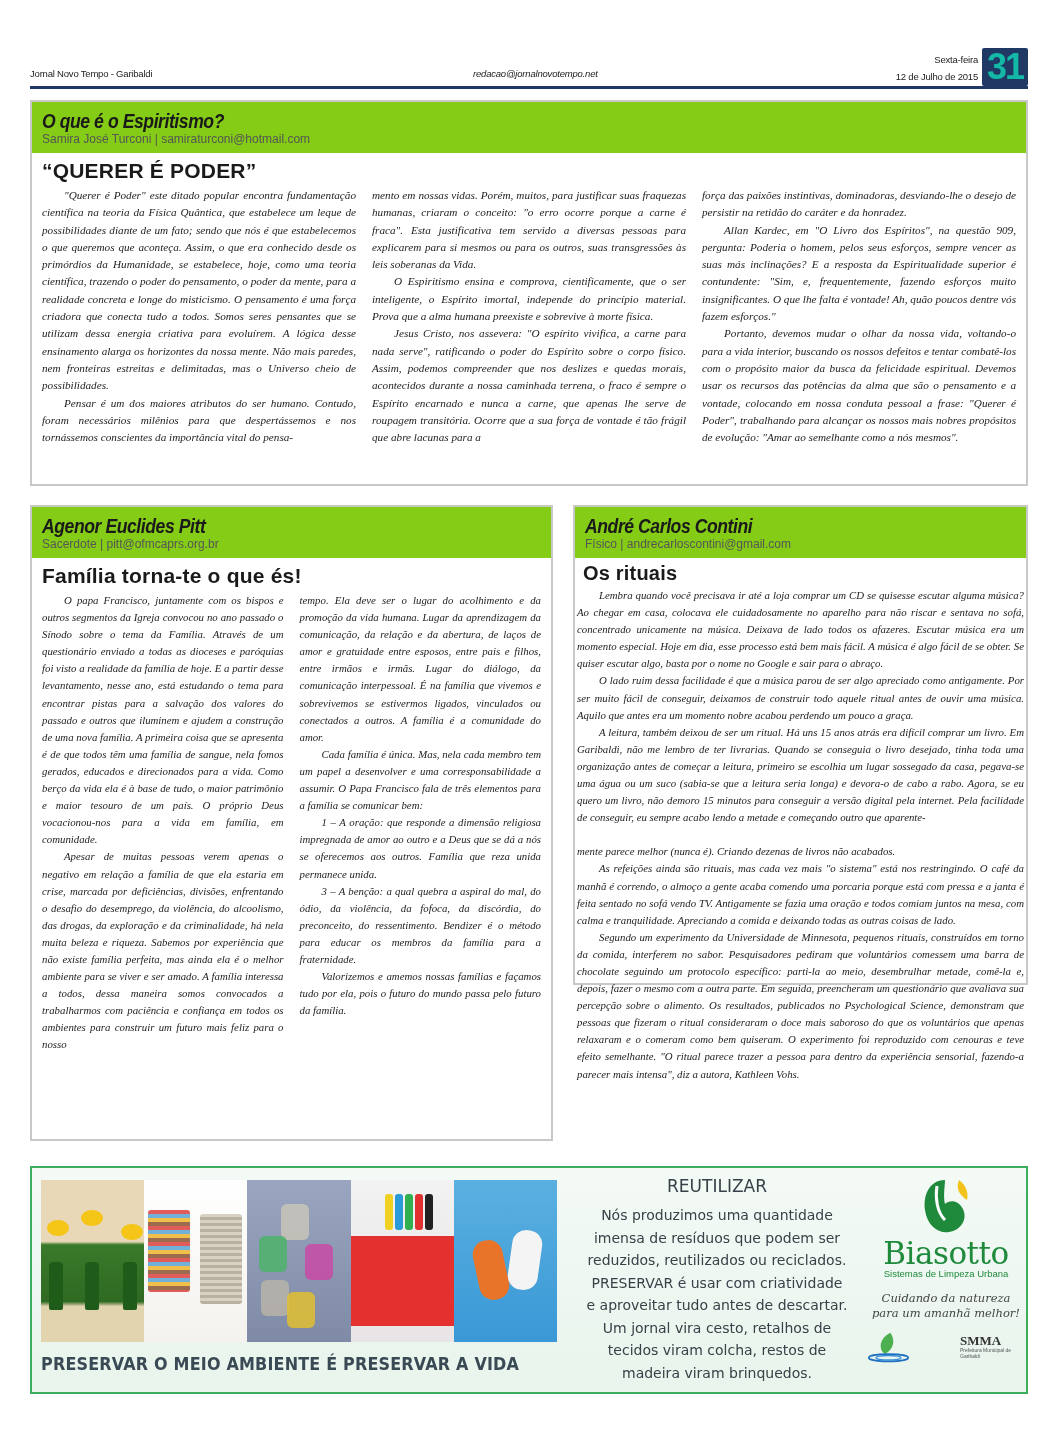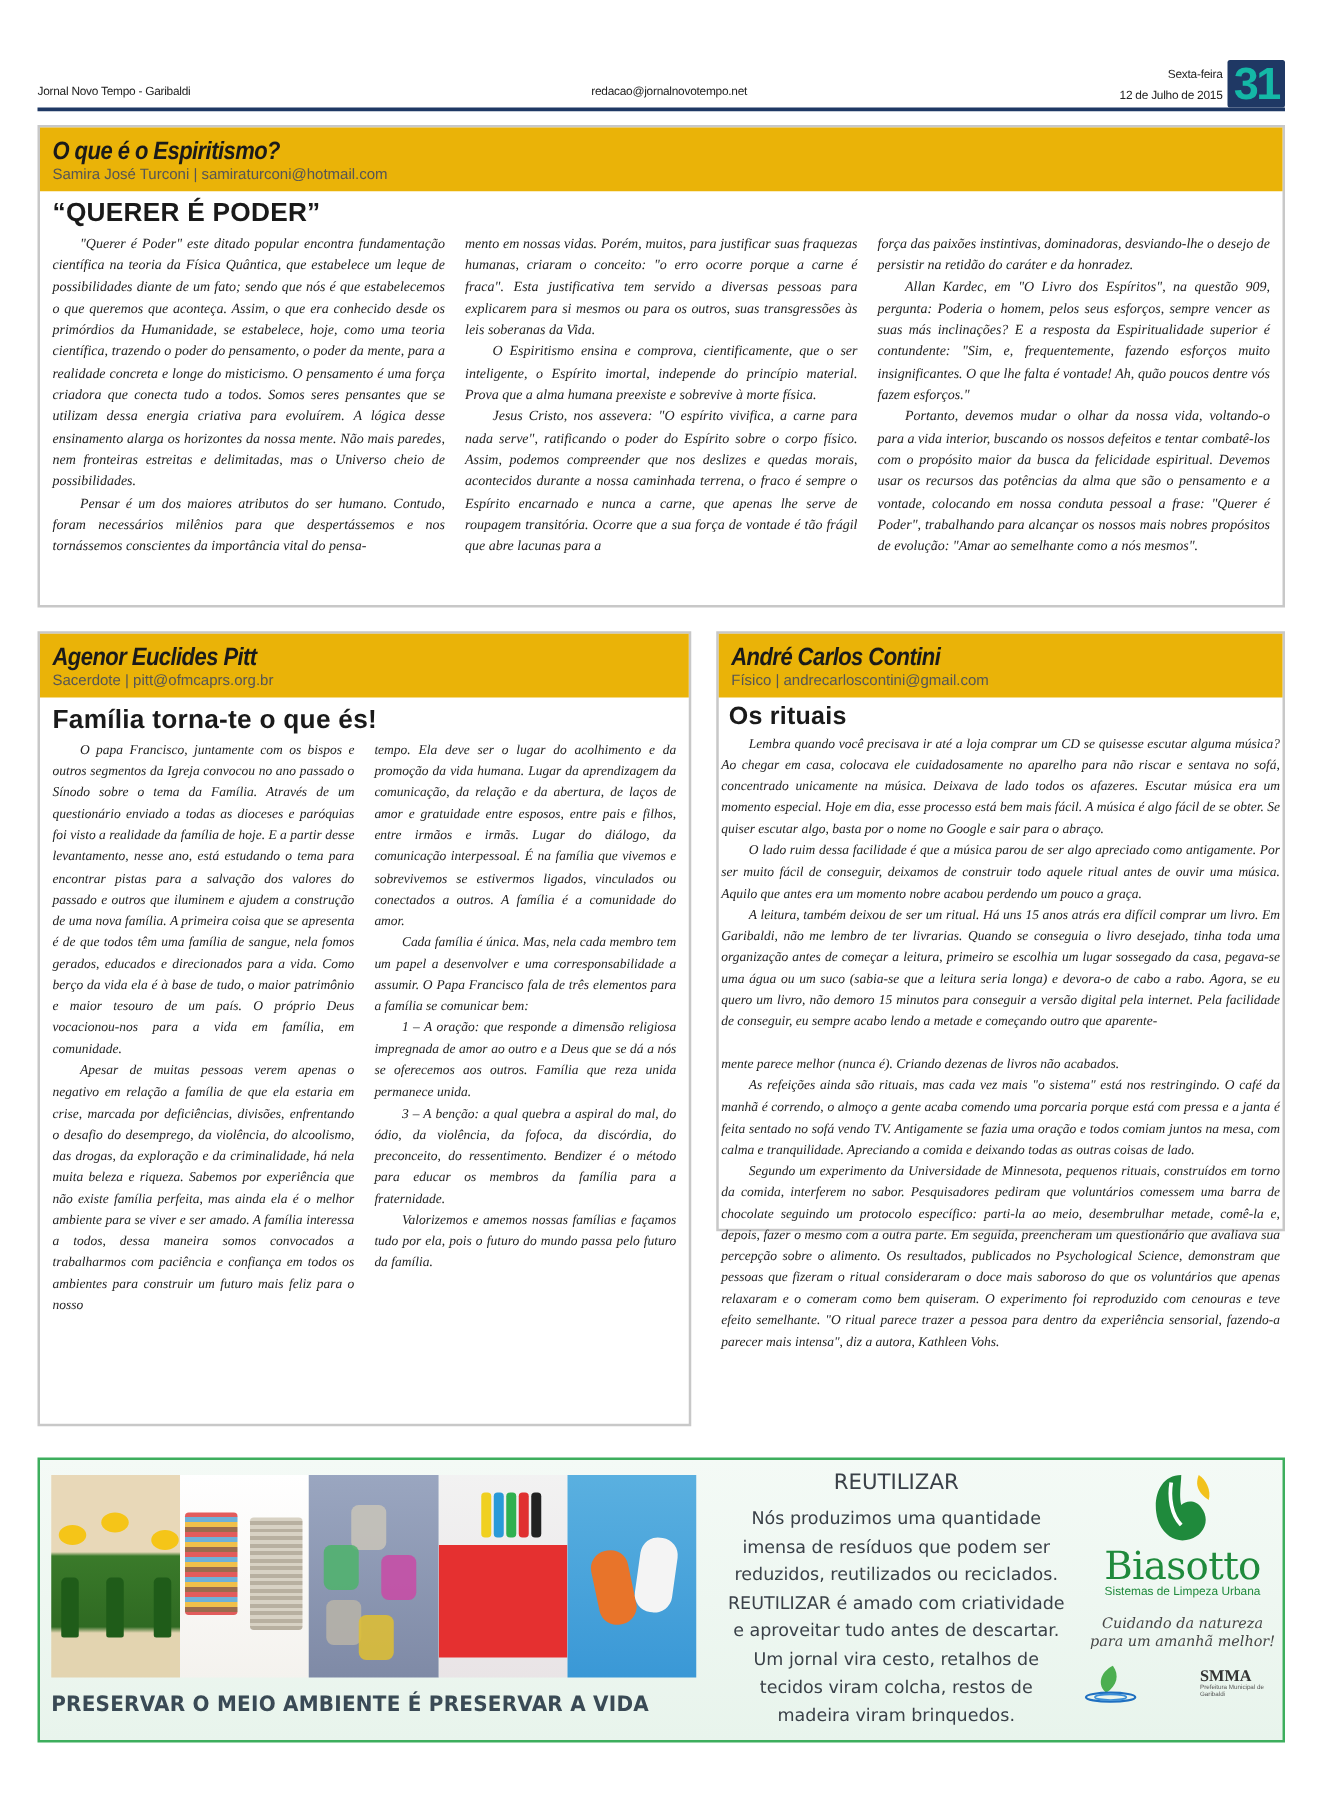--- a/index.html
+++ b/index.html
@@ -1,25 +1,25 @@
 <!DOCTYPE html>
 <html><head>
 <meta charset="utf-8">
 <style>
   * { box-sizing: border-box; margin: 0; padding: 0; }
   body { width: 1058px; height: 1443px; background: #ffffff; font-family: "Liberation Serif", serif; color: #1a1a1a; position: relative; overflow: hidden; }
   .header { position: absolute; left: 30px; top: 48px; width: 998px; height: 42px; }
   .header .paper-name { position: absolute; left: 0; top: 20px; font-family: "Liberation Sans", sans-serif; font-size: 9.5px; color: #222; letter-spacing: -0.2px; }
-  .header .email { position: absolute; left: 443px; top: 20px; font-family: "Liberation Sans", sans-serif; font-size: 9.5px; color: #222; letter-spacing: -0.2px; }
+  .header .email { position: absolute; left: 443px; top: 20px; font-family: "Liberation Sans", sans-serif; font-size: 9.5px; color: #222; letter-spacing: -0.2px; font-style: italic; }
   .header .date-block { position: absolute; right: 50px; top: 3px; text-align: right; font-family: "Liberation Sans", sans-serif; font-size: 9.5px; line-height: 17px; color: #222; letter-spacing: -0.2px; }
   .header .page-num { position: absolute; right: 0; top: 0; width: 46px; height: 38px; background: #1f3864; color: #14b8a6; font-family: "Liberation Sans", sans-serif; font-weight: bold; font-size: 36px; line-height: 38px; text-align: center; border-radius: 2px; letter-spacing: -2px; }
   .header .rule { position: absolute; left: 0; top: 38px; width: 998px; height: 3px; background: #1f3864; }
 
   .box { position: absolute; border: 2px solid #c8c8c8; background: #fff; }
-  .box .head { background: #eab308; padding: 8px 10px 6px 10px; }
+  .box .head { background: #84cc16; padding: 8px 10px 6px 10px; }
   .box .head .col-title { font-family: "Liberation Sans", sans-serif; font-style: italic; font-weight: bold; font-size: 20px; color: #1a1a1a; letter-spacing: -0.5px; transform: scaleX(0.88); transform-origin: left; display: inline-block; line-height: 22px; }
   .box .head .byline { font-family: "Liberation Sans", sans-serif; font-size: 12px; color: #555; line-height: 15px; }
   .box .headline { font-family: "Liberation Sans", sans-serif; font-weight: bold; font-size: 21px; color: #1a1a1a; padding: 6px 10px 4px 10px; letter-spacing: 0.2px; }
   .cols { display: flex; gap: 16px; padding: 0 10px; }
   .col { flex: 1; font-style: italic; font-size: 11.2px; line-height: 17.3px; text-align: justify; color: #222; }
   .col p { text-indent: 22px; hyphens: auto; }
   .col p.cont { text-indent: 0; }
 
   #box1 { left: 30px; top: 100px; width: 998px; height: 386px; }
   #box2 { left: 30px; top: 505px; width: 523px; height: 636px; }
@@ -169,21 +169,21 @@
       <div class="croc" style="left:56px;top:50px;background:#f4f4f4;transform:rotate(8deg)"></div>
     </div>
   </div>
   <div class="slogan">PRESERVAR O MEIO AMBIENTE É PRESERVAR A VIDA</div>
 
   <div class="reuse">
     <div class="rtitle">REUTILIZAR</div>
     <div class="rline">Nós produzimos uma quantidade</div>
     <div class="rline">imensa de resíduos que podem ser</div>
     <div class="rline">reduzidos, reutilizados ou reciclados.</div>
-    <div class="rline">REUTILIZAR é amado com criatividade</div>
+    <div class="rline">PRESERVAR é usar com criatividade</div>
     <div class="rline">e aproveitar tudo antes de descartar.</div>
     <div class="rline">Um jornal vira cesto, retalhos de</div>
     <div class="rline">tecidos viram colcha, restos de</div>
     <div class="rline">madeira viram brinquedos.</div>
   </div>
 
   <div class="brand">
     <div class="logo-mark">
       <svg width="62" height="60" viewBox="0 0 62 60">
         <path d="M30 4 C14 4 8 20 10 34 C12 50 24 58 34 56 C48 54 54 40 46 30 C42 24 34 24 30 28 C28 20 30 10 30 4 Z" fill="#1f8a3c"></path>

